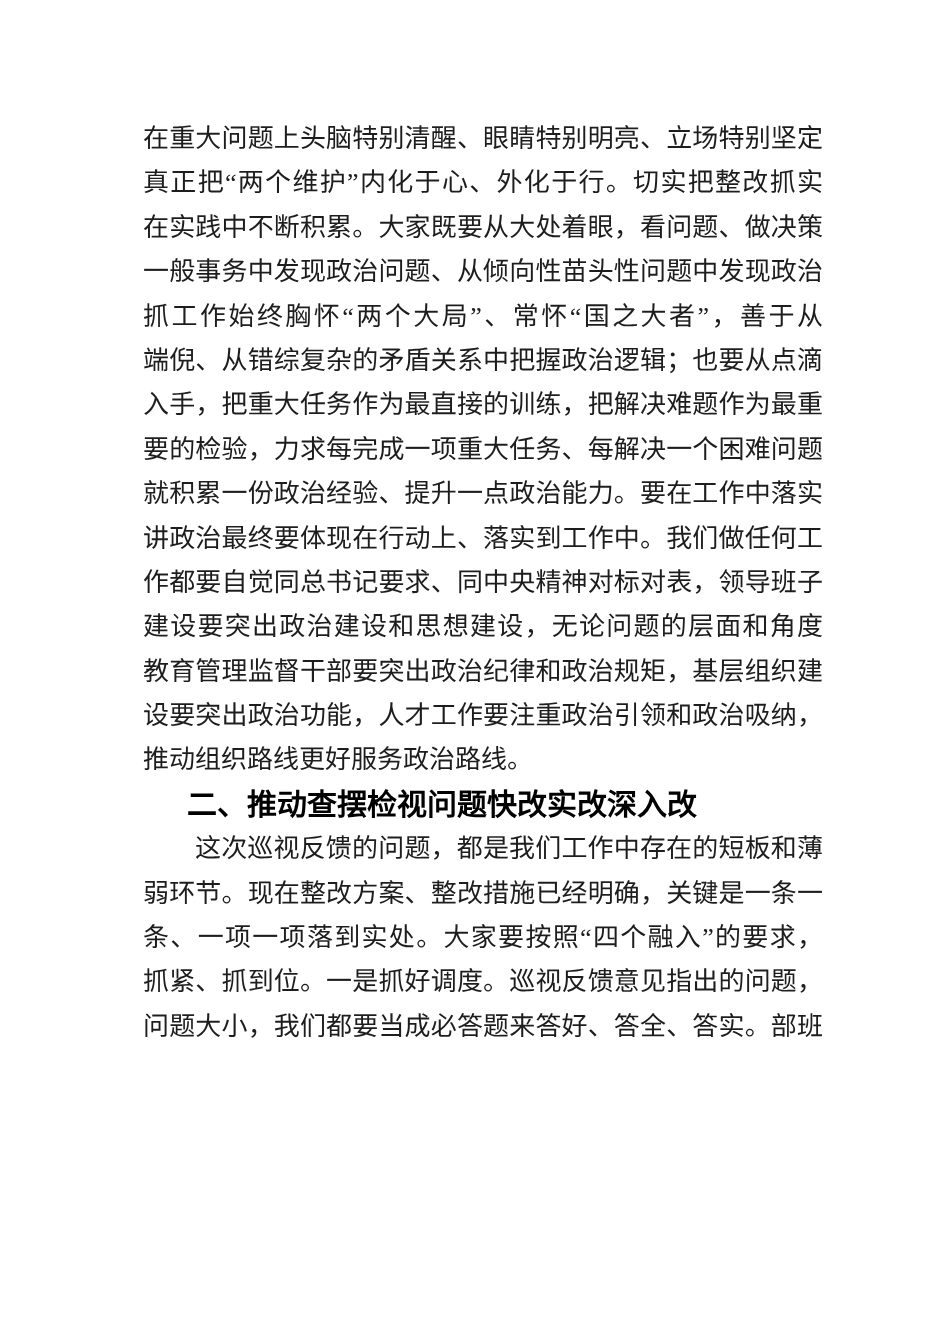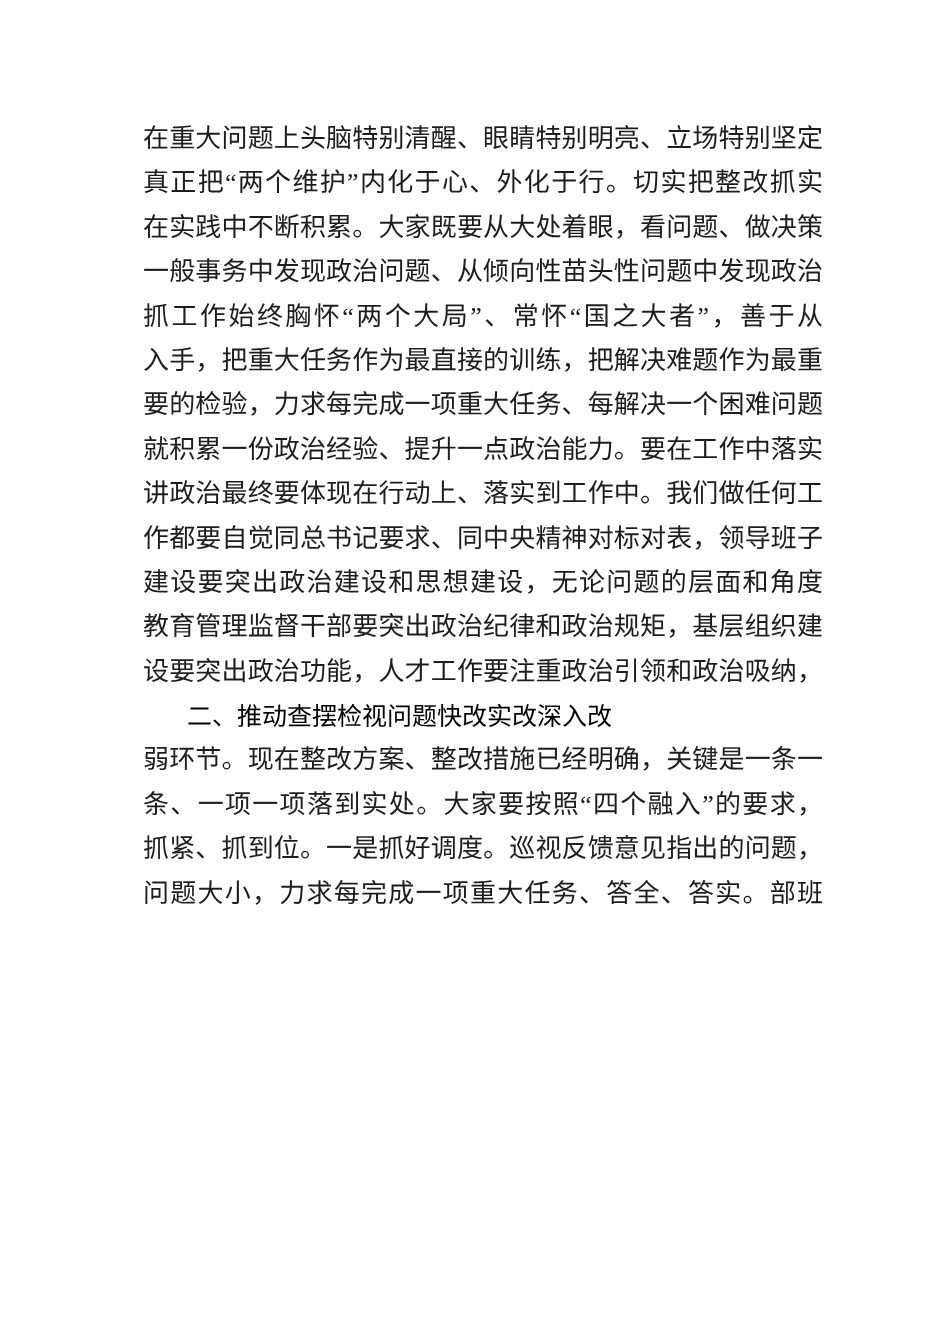--- a/index.html
+++ b/index.html
@@ -41,52 +41,55 @@
     text-align-last: left;
   }
   
   .line--indent {
     text-indent: 2em;
   }
   .heading {
     margin: 0;
     padding: 0;
     font-family: "Liberation Sans", "DejaVu Sans", sans-serif;
-    font-size: 25px;
-    font-weight: 400;
+    font-size: 30px;
+    font-weight: 700;
     line-height: 44.4px;
     height: 44.4px;
     color: #000000;
     text-indent: 44px;
     text-align: left;
     text-align-last: left;
     white-space: nowrap;
   }
 </style>
 </head>
 <body>
 
 <div class="page">
   <div class="doc-body">
 
     <p class="line">在重大问题上头脑特别清醒、眼睛特别明亮、立场特别坚定</p>
     <p class="line">真正把“两个维护”内化于心、外化于行。切实把整改抓实</p>
     <p class="line">在实践中不断积累。大家既要从大处着眼，看问题、做决策</p>
     <p class="line">一般事务中发现政治问题、从倾向性苗头性问题中发现政治</p>
     <p class="line">抓工作始终胸怀“两个大局”、常怀“国之大者”，善于从</p>
+    <p class="line">端倪、从错综复杂的矛盾关系中把握政治逻辑；也要从点滴</p>
     <p class="line">入手，把重大任务作为最直接的训练，把解决难题作为最重</p>
     <p class="line">要的检验，力求每完成一项重大任务、每解决一个困难问题</p>
     <p class="line">就积累一份政治经验、提升一点政治能力。要在工作中落实</p>
     <p class="line">讲政治最终要体现在行动上、落实到工作中。我们做任何工</p>
     <p class="line">作都要自觉同总书记要求、同中央精神对标对表，领导班子</p>
     <p class="line">建设要突出政治建设和思想建设，无论问题的层面和角度</p>
     <p class="line">教育管理监督干部要突出政治纪律和政治规矩，基层组织建</p>
     <p class="line">设要突出政治功能，人才工作要注重政治引领和政治吸纳，</p>
+    <p class="line line--end">推动组织路线更好服务政治路线。</p>
 
     <h2 class="heading">二、推动查摆检视问题快改实改深入改</h2>
 
+    <p class="line line--indent">这次巡视反馈的问题，都是我们工作中存在的短板和薄</p>
     <p class="line">弱环节。现在整改方案、整改措施已经明确，关键是一条一</p>
     <p class="line">条、一项一项落到实处。大家要按照“四个融入”的要求，</p>
     <p class="line">抓紧、抓到位。一是抓好调度。巡视反馈意见指出的问题，</p>
-    <p class="line">问题大小，力求每完成一项重大任务、答全、答实。部班</p>
+    <p class="line">问题大小，我们都要当成必答题来答好、答全、答实。部班</p>
 
   </div>
 </div>
 
 </body></html>

